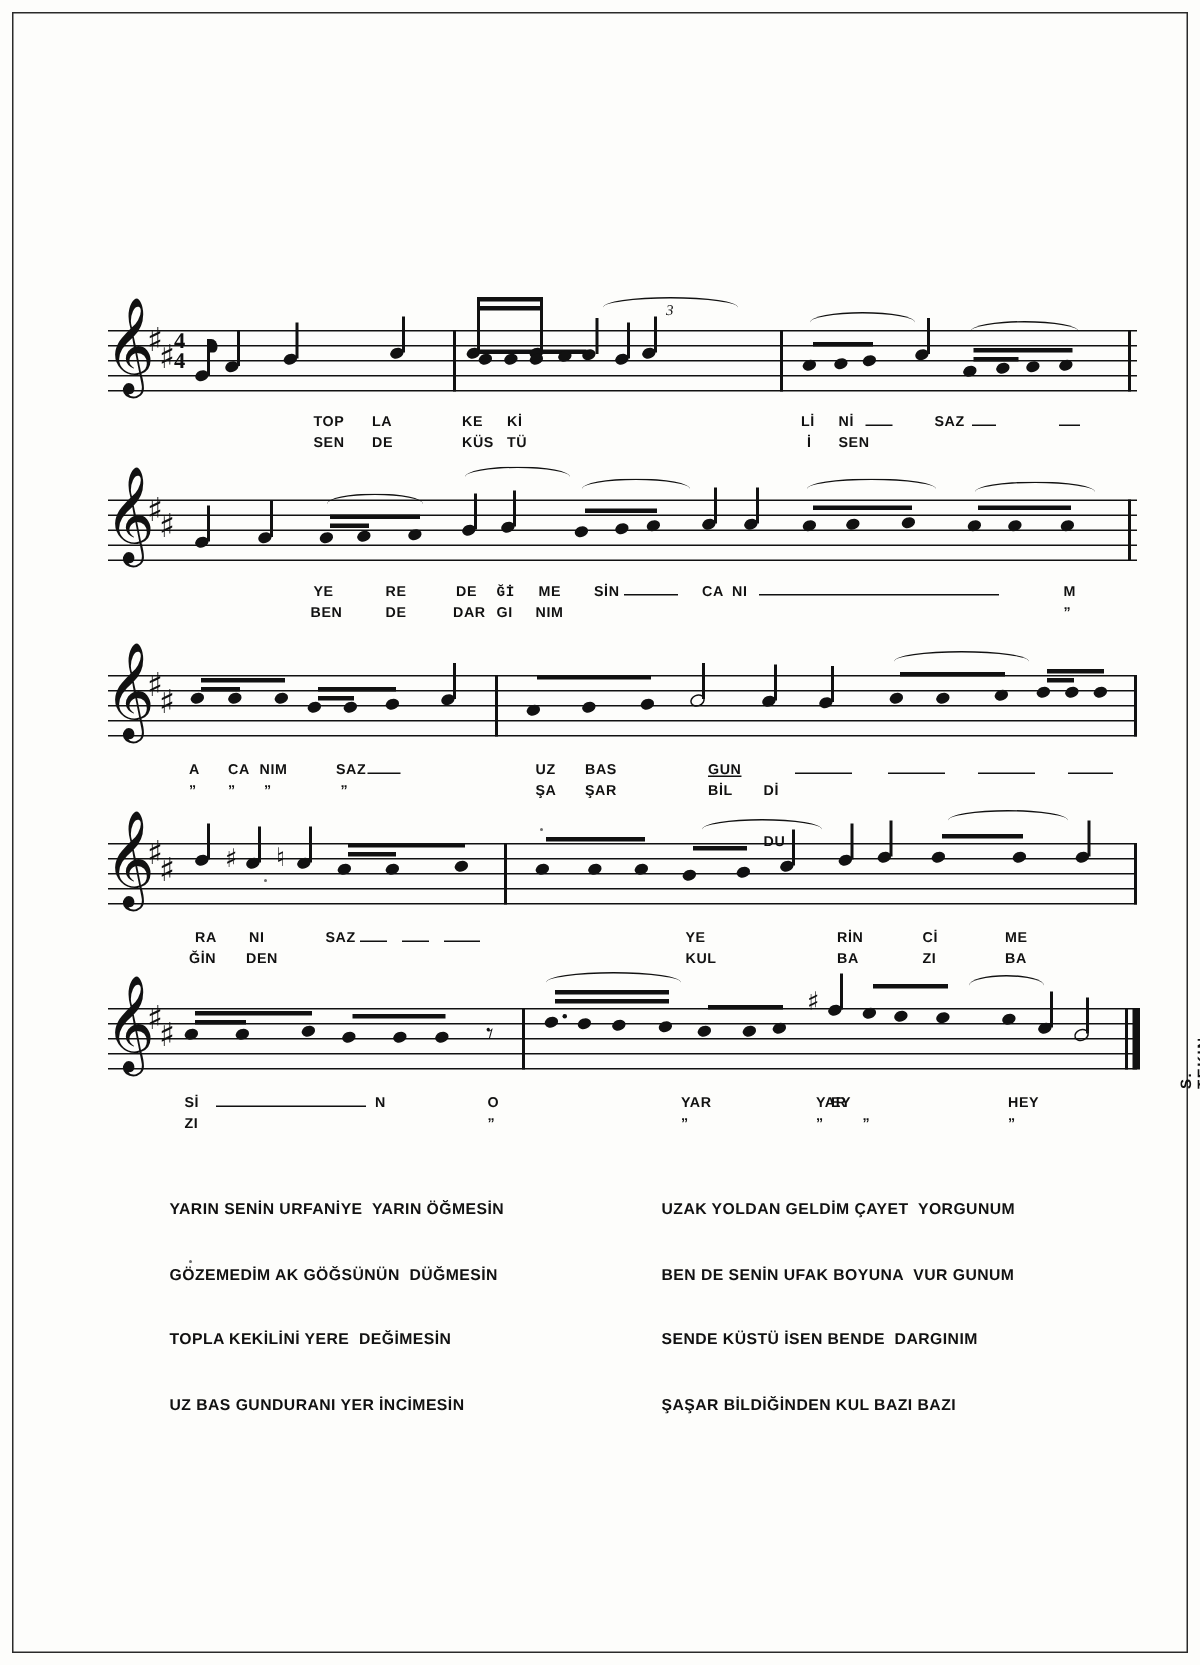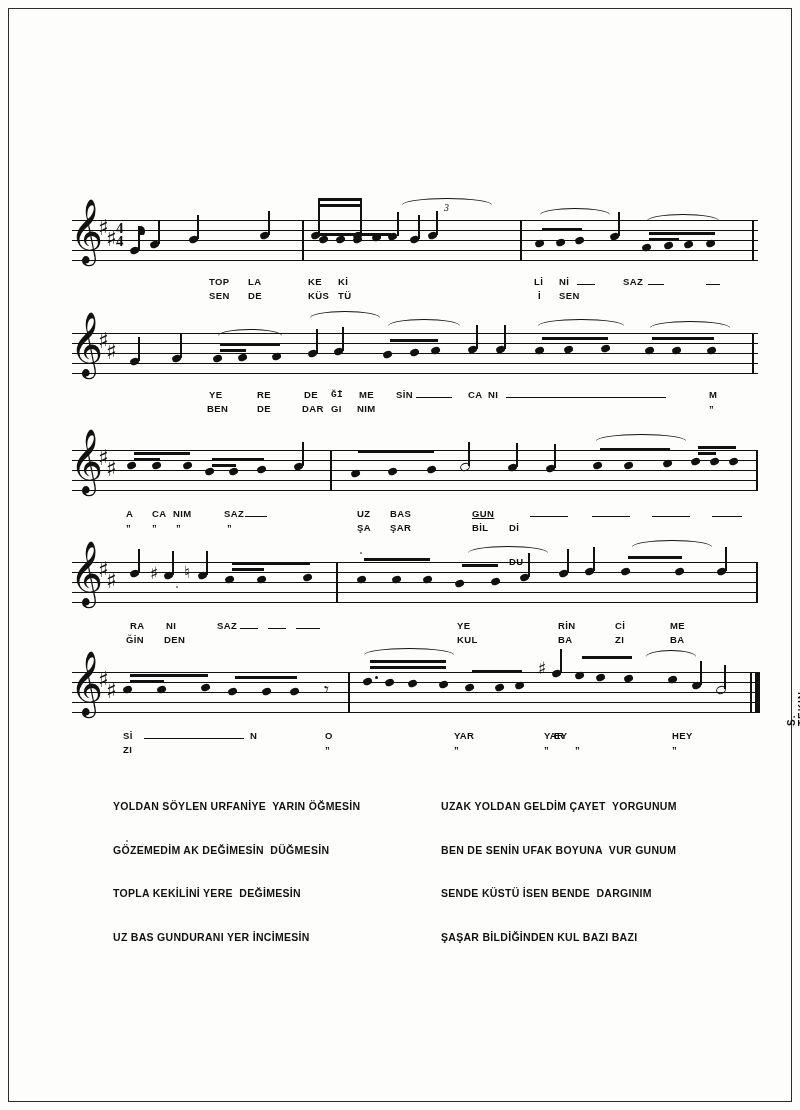--- a/index.html
+++ b/index.html
@@ -621,22 +621,22 @@
       <span class="lyric" style="left:472px;">”</span>
       <span class="lyric" style="left:503px;">”</span>
       <span class="lyric" style="left:600px;">”</span>
     </div>
   </div>
 
   <div class="signature" style="left:786px; top:726px;">S. TEKIN</div>
 
   <div class="verses" style="top:770px;">
     <div class="verse-col" style="left:113px; top:0px;">
-      <div>YOLDAN SÖYLEN URFANİYE  YARIN ÖĞMESİN</div>
-      <div>GÖZEMEDİM AK DEĞİMESİN  DÜĞMESİN</div>
+      <div>YARIN SENİN URFANİYE  YARIN ÖĞMESİN</div>
+      <div>GÖZEMEDİM AK GÖĞSÜNÜN  DÜĞMESİN</div>
       <div>TOPLA KEKİLİNİ YERE  DEĞİMESİN</div>
       <div>UZ BAS GUNDURANI YER İNCİMESİN</div>
     </div>
     <div class="verse-col" style="left:441px; top:0px;">
       <div>UZAK YOLDAN GELDİM ÇAYET  YORGUNUM</div>
       <div>BEN DE SENİN UFAK BOYUNA  VUR GUNUM</div>
       <div>SENDE KÜSTÜ İSEN BENDE  DARGINIM</div>
       <div>ŞAŞAR BİLDİĞİNDEN KUL BAZI BAZI</div>
     </div>
   </div>

